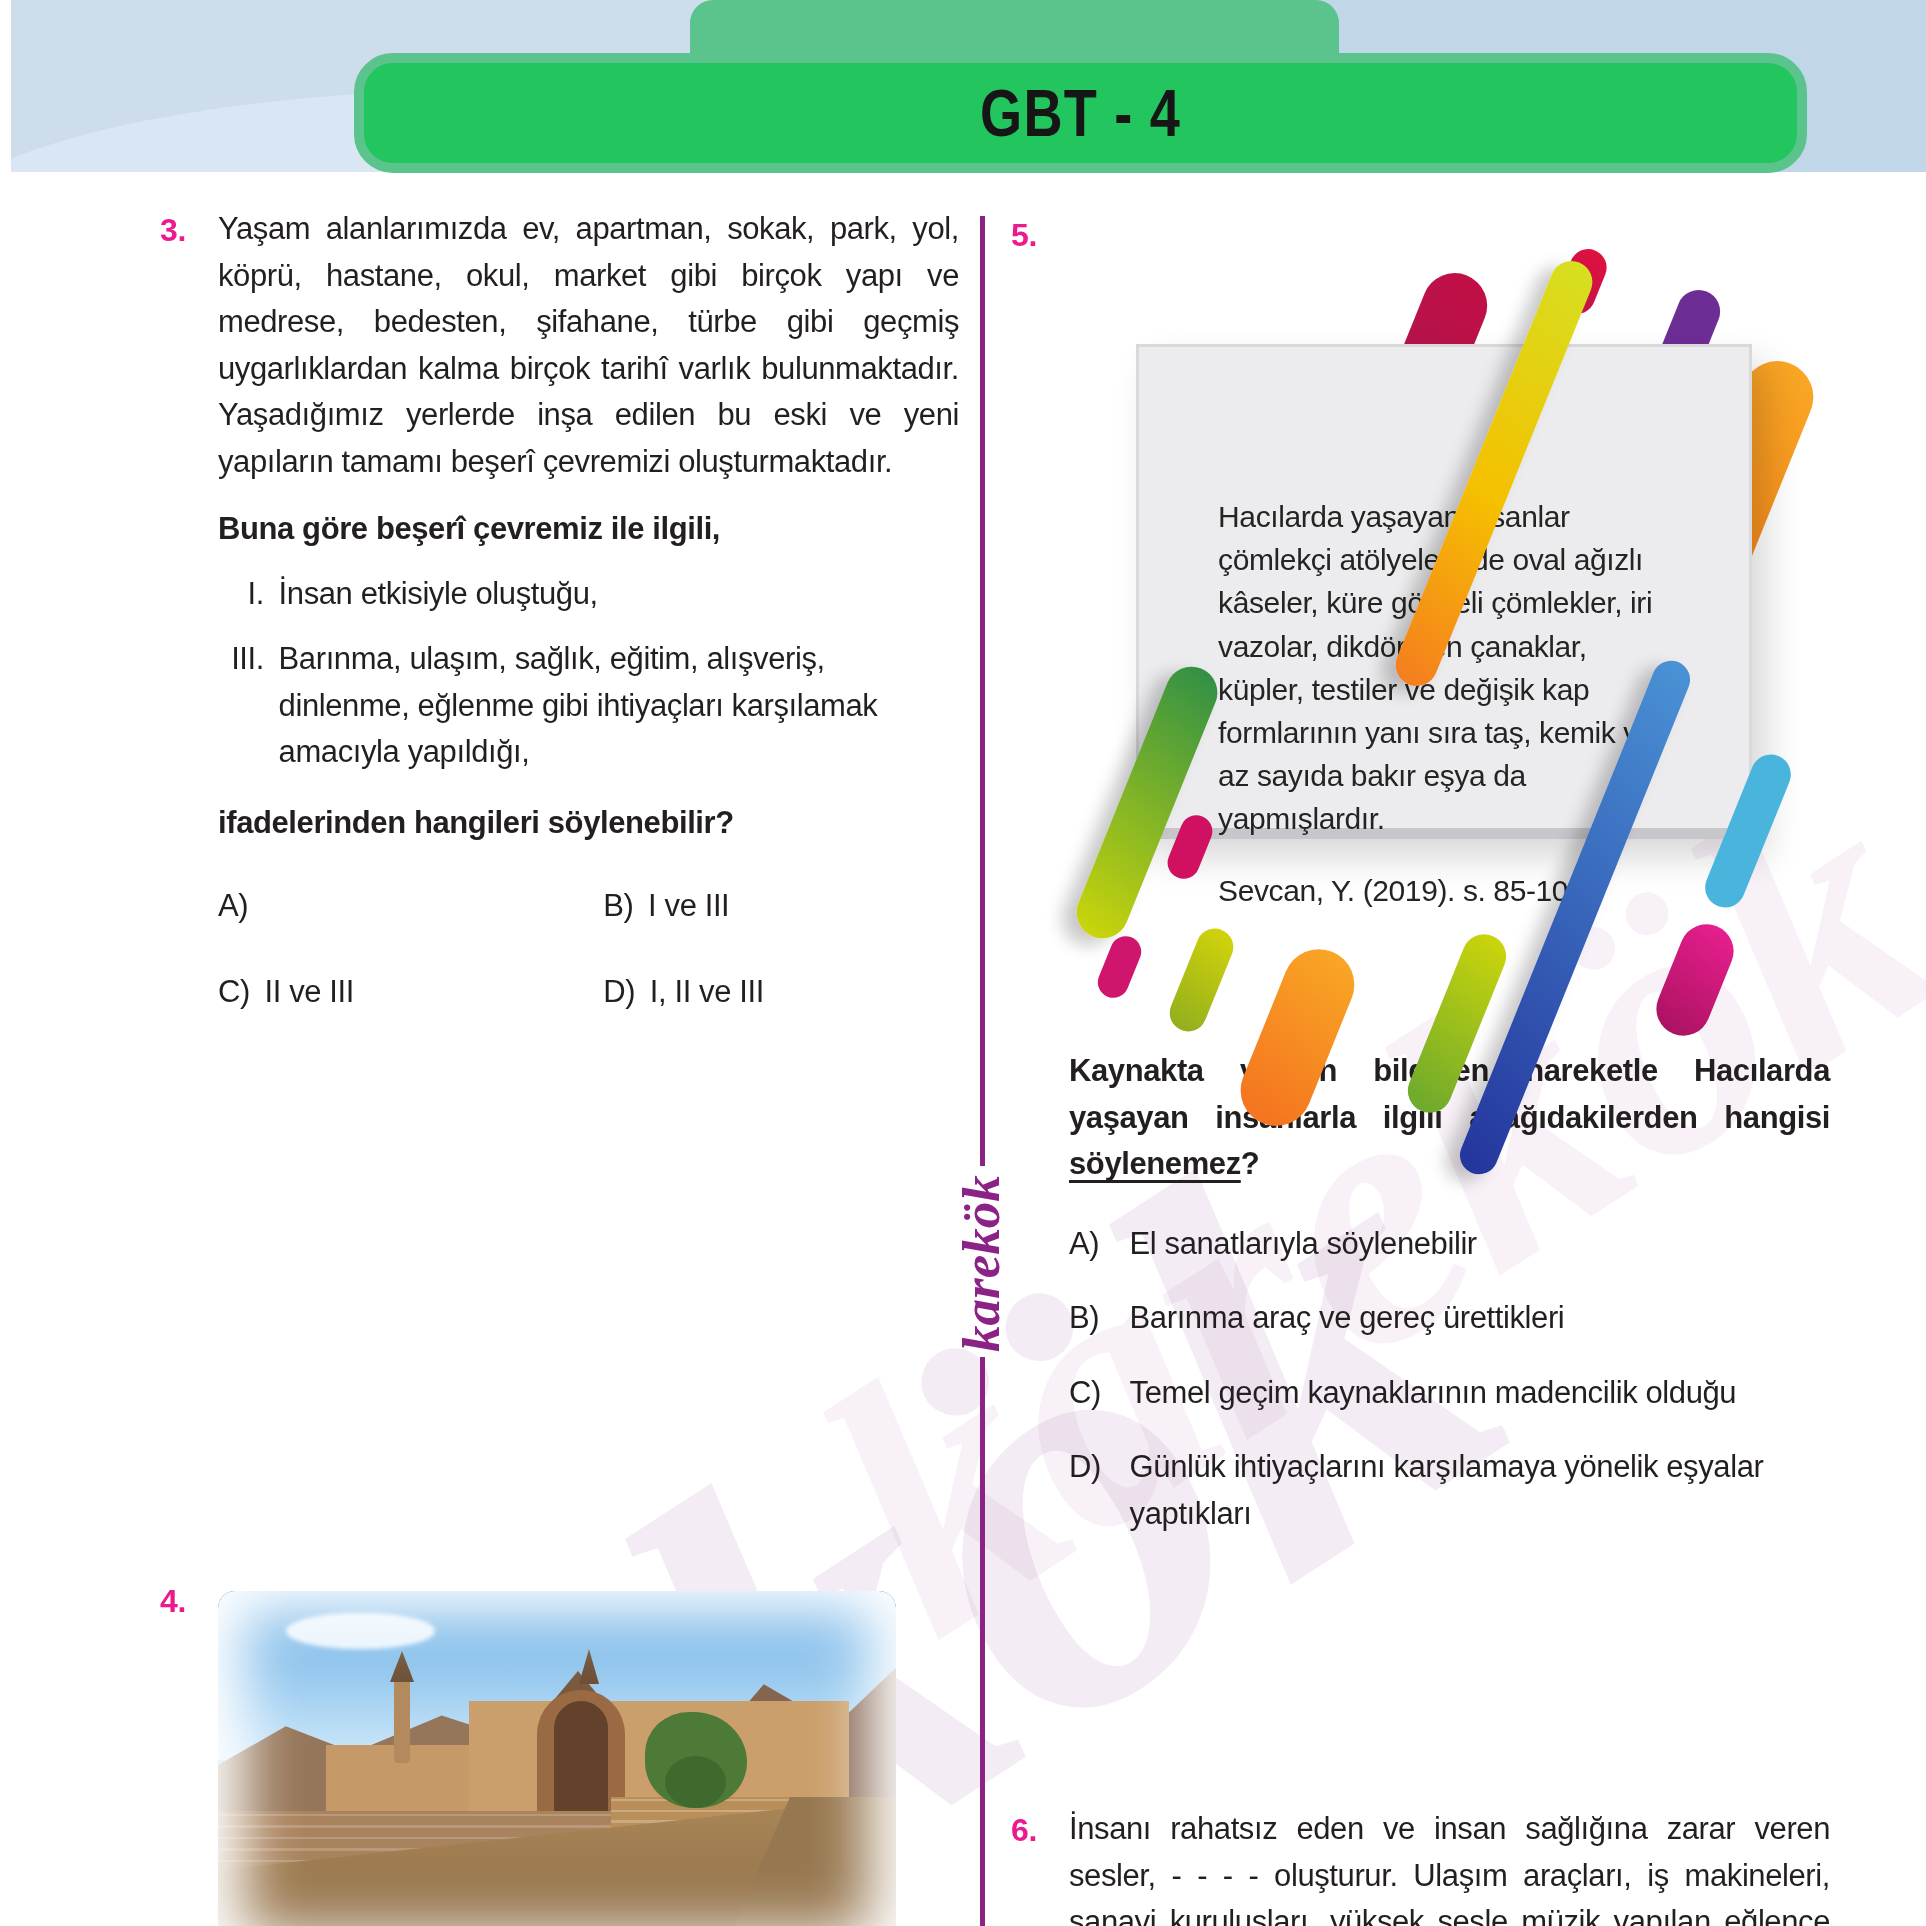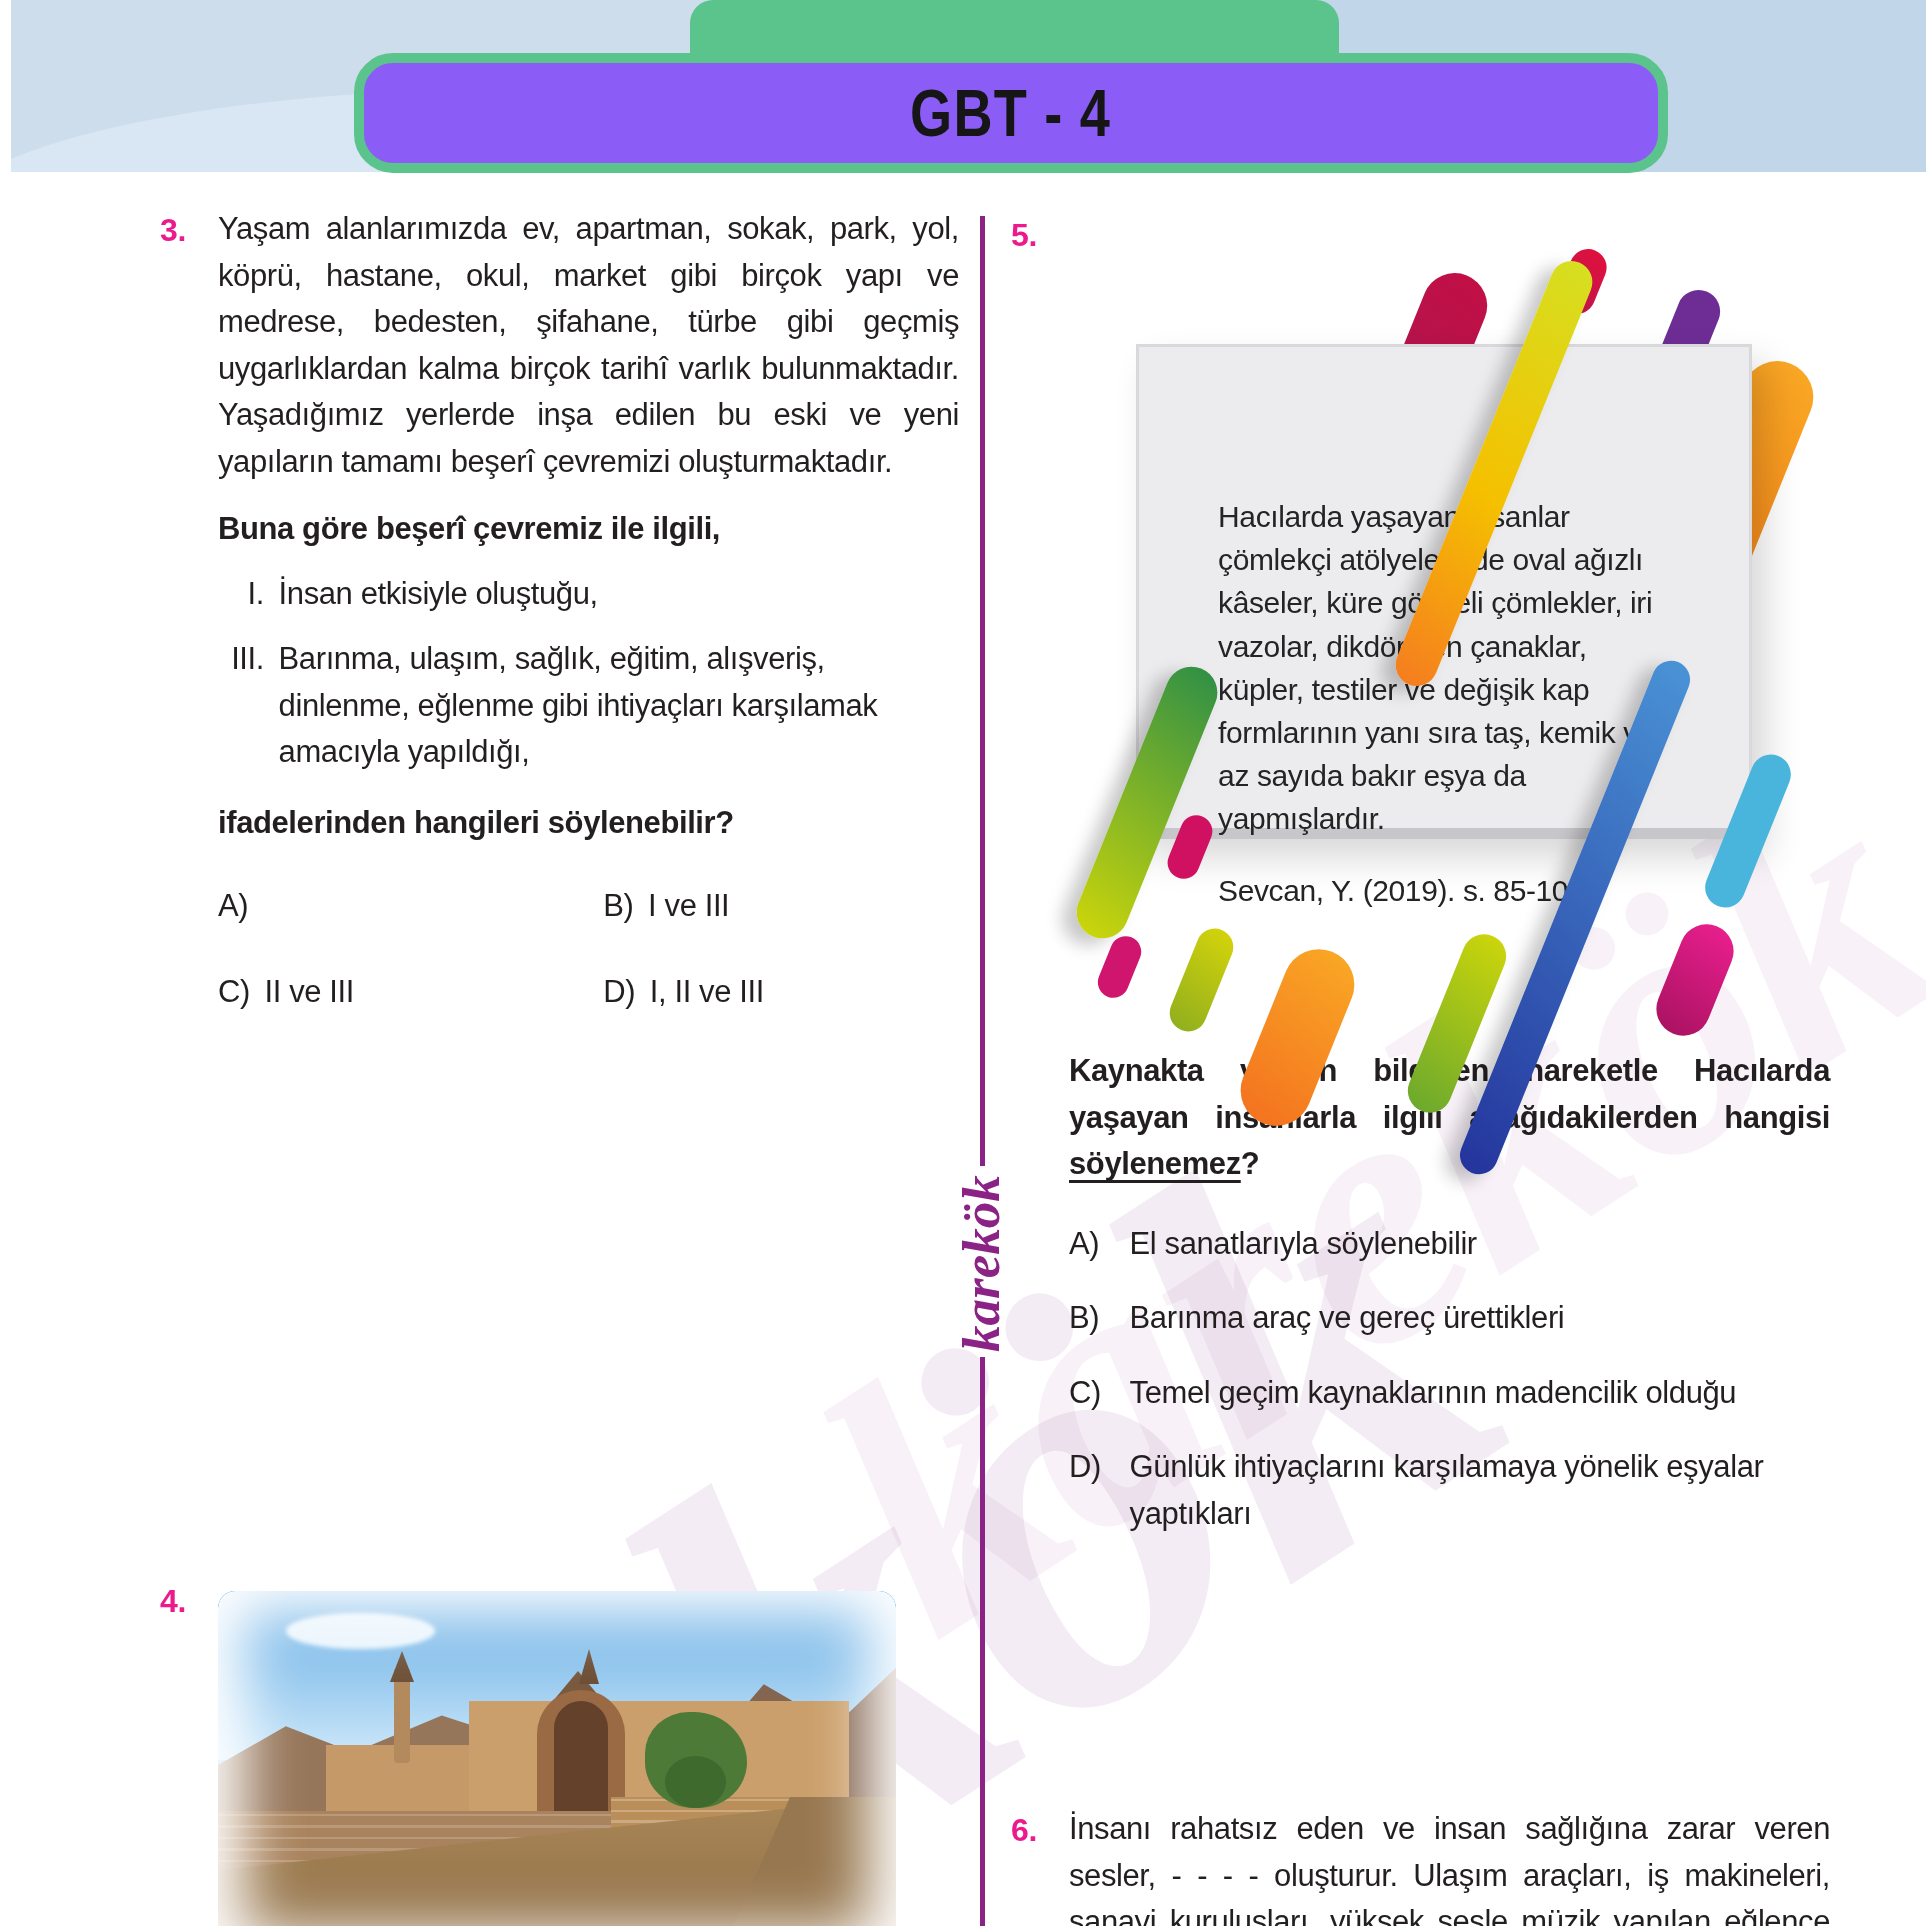--- a/index.html
+++ b/index.html
@@ -6,22 +6,22 @@
   .page{position:relative;width:1965px;height:2512px;background:#ffffff;overflow:hidden;
         font-family:"Liberation Sans",sans-serif;color:#231f20;letter-spacing:-0.4px;}
 
   
   .topband{position:absolute;left:10.8px;right:9.2px;top:0;height:172px;background:#cdddeb;overflow:hidden;}
   .wave-light{position:absolute;left:-4%;top:52%;width:62%;height:170%;background:#d8e7f3;border-radius:48%;}
   .wave-dark{position:absolute;right:-10%;top:-95%;width:58%;height:260%;background:#c2d6e9;border-radius:50%;}
 
   
   .tab{position:absolute;left:690px;top:0;width:649px;height:116px;background:#5bc48c;border-radius:23px 23px 0 0;}
-  .hdr{position:absolute;left:354px;top:53px;width:1314px;height:120px;box-sizing:border-box;
-       background:#8b5cf6;border:10.4px solid #5bc48c;border-radius:39px;
+  .hdr{position:absolute;left:354px;top:53px;width:1453px;height:120px;box-sizing:border-box;
+       background:#22c55e;border:10.4px solid #5bc48c;border-radius:39px;
        display:flex;align-items:center;justify-content:center;}
   .hdr-title{font-weight:bold;font-size:66px;letter-spacing:1.5px;transform:scaleX(.82);color:#161616;}
 
   
   .div-seg{position:absolute;left:980px;width:5px;background:#8b2387;}
   .seg1{top:216px;height:950px;}
   .seg2{top:1357px;height:945px;}
   .div-brand{position:absolute;left:931px;top:1169px;height:189px;width:100px;
              display:flex;align-items:center;justify-content:center;
              writing-mode:vertical-rl;transform:rotate(180deg);

